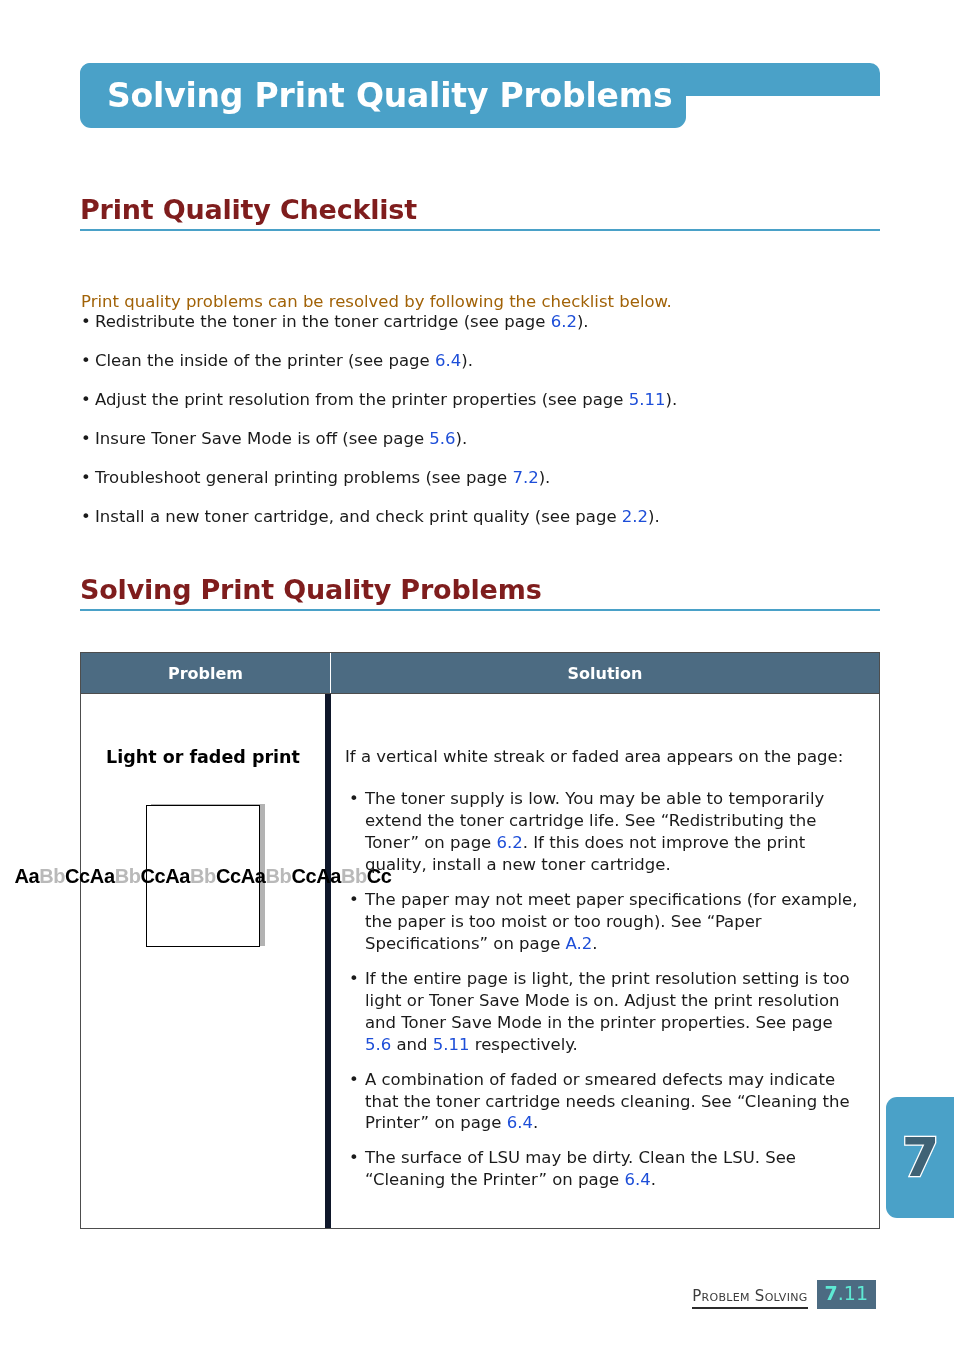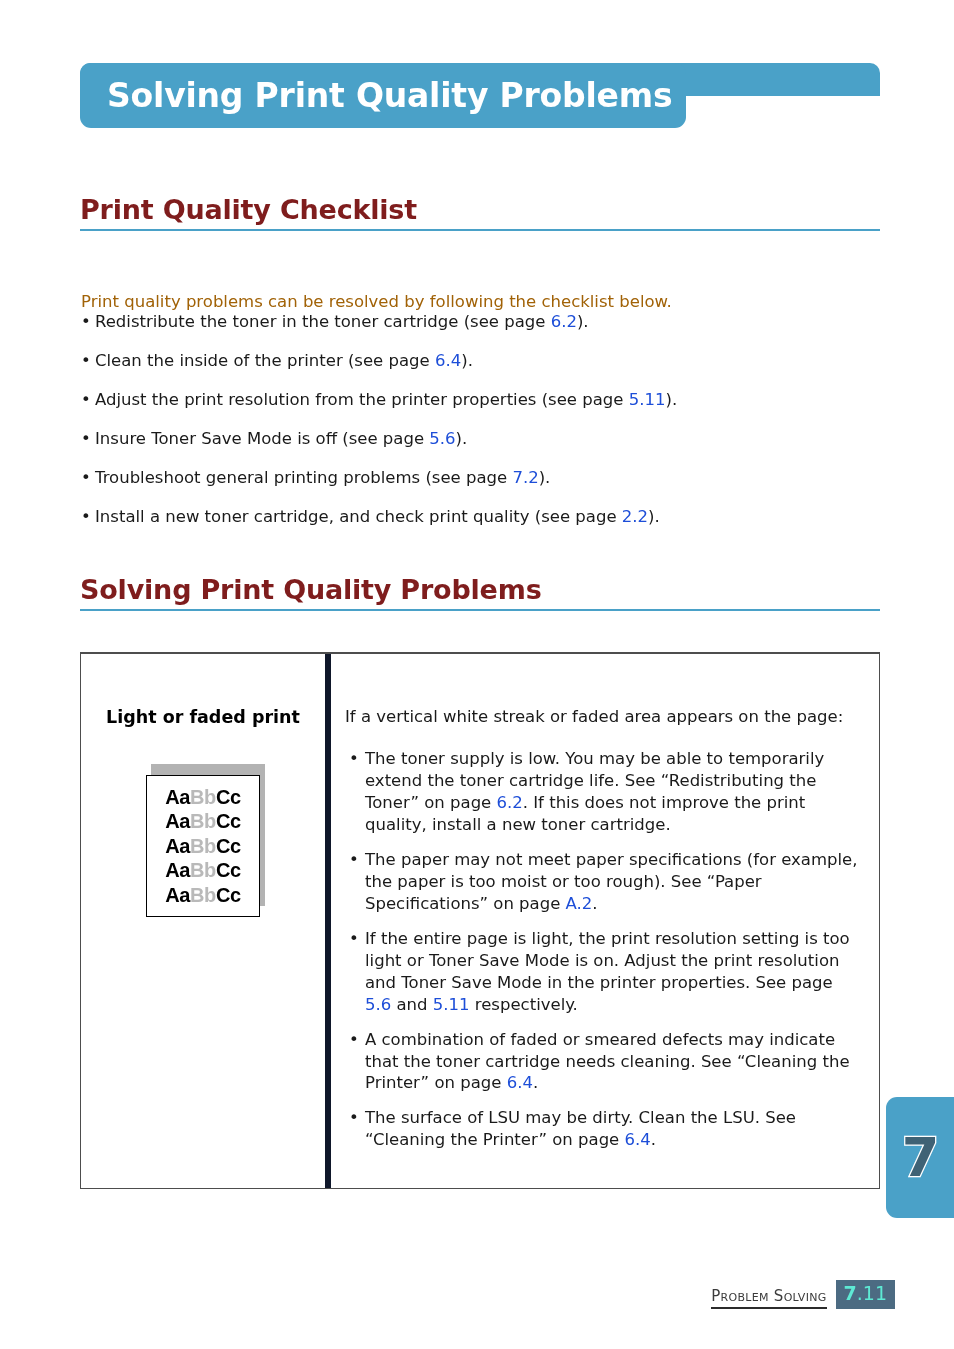--- a/index.html
+++ b/index.html
@@ -173,28 +173,28 @@
     position: absolute;
     left: 5px;
     top: 5px;
     width: 114px;
     height: 142px;
     background: #b3b3b3;
   }
   .sample-box {
     position: absolute;
     left: 0;
-    top: 16px;
+    top: 6px;
     width: 114px;
     height: 142px;
     background: #ffffff;
     border: 1.5px solid #000000;
     box-sizing: border-box;
     display: flex;
-    flex-direction: column;
+    flex-direction: row;
     align-items: center;
     justify-content: center;
     gap: 0px;
   }
   .sample-line {
     font-family: "Liberation Sans", sans-serif;
     font-size: 20px;
     font-weight: bold;
     line-height: 1.23;
     letter-spacing: -0.4px;
@@ -244,21 +244,21 @@
     color: #3f6275;
     -webkit-text-stroke: 2.5px #ffffff;
     paint-order: stroke fill;
     line-height: 1;
     letter-spacing: -1px;
   }
 
   
   .footer {
     position: absolute;
-    right: 59px;
+    right: 78px;
     top: 1280px;
     display: flex;
     align-items: flex-end;
     gap: 9px;
   }
   .footer-label {
     font-size: 15px;
     font-variant: small-caps;
     letter-spacing: 0.3px;
     color: #3b3b3b;
@@ -313,20 +313,24 @@
     <span class="cl-bullet">•</span><span>Install a new toner cartridge, and check print quality (see page </span><span class="pref">2.2</span><span>).</span>
   </div>
 </div>
 
 <div class="section-heading" id="heading-solving">
   <div class="sh-text">Solving Print Quality Problems</div>
   <div class="sh-rule"></div>
 </div>
 
 <div class="qtable">
+  <div class="thead">
+    <div class="th th-problem">Problem</div>
+    <div class="th th-solution">Solution</div>
+  </div>
 
   <div class="trow">
 
     <div class="td-problem">
       <div class="problem-label">Light or faded print</div>
 
       <div class="sample-wrap">
         <div class="sample-shadow"></div>
         <div class="sample-box">
           <div class="sample-line"><span>Aa</span><span class="faded">Bb</span><span>Cc</span></div>

